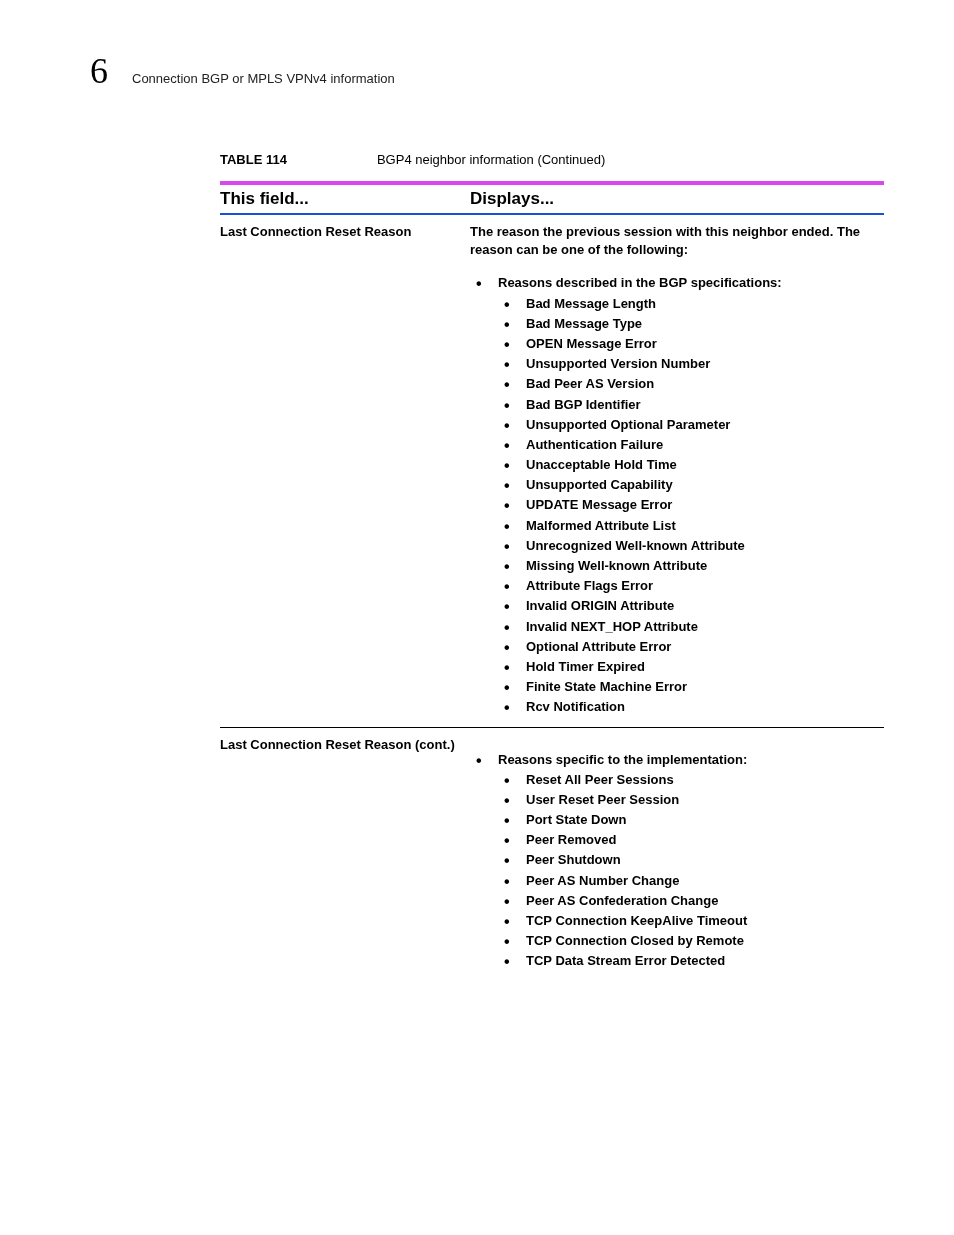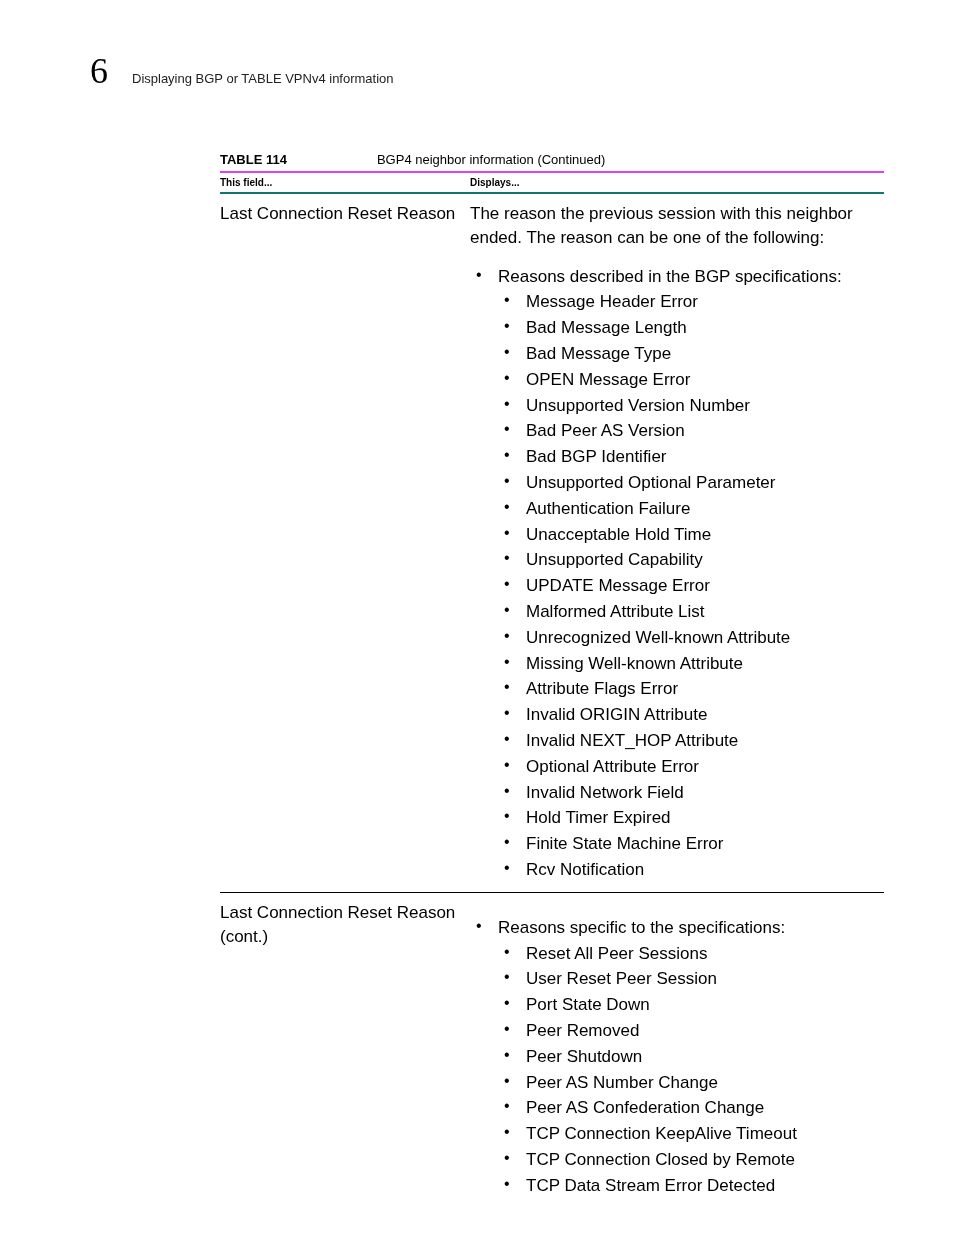--- a/index.html
+++ b/index.html
@@ -28,42 +28,43 @@
     font-size: 13px;
     color: #222;
   }
   .table-wrap {
     margin-left: 130px;
   }
   .table-caption {
     display: flex;
     align-items: baseline;
     gap: 90px;
-    padding-bottom: 4px;
-    border-bottom: 2px solid #d946ef;
+    padding-bottom: 14px;
+    border-bottom: 4px solid #d946ef;
     font-size: 13px;
   }
   .table-caption .label {
     font-weight: bold;
   }
   .col-head-row {
     display: flex;
-    border-bottom: 2px solid #0f766e;
+    border-bottom: 2px solid #1d4ed8;
     padding: 4px 0;
-    font-size: 10px;
+    font-size: 17px;
     font-weight: bold;
   }
   .col-a { flex: 0 0 240px; padding-right: 10px;}
   .col-b { flex: 1; }
   .body-row {
     display: flex;
     padding: 8px 0 10px 0;
-    font-size: 17px;
+    font-size: 13px;
     line-height: 1.4;
     border-bottom: 1px solid #000;
+    font-weight: bold;
   }
   .body-row:last-of-type {
     border-bottom: none;
   }
   .outer-intro {
     margin-bottom: 2px;
   }
   ul.lvl1, ul.lvl2 {
     list-style: none;
     padding: 0;
@@ -97,21 +98,21 @@
     font-size: 16px;
   }
 </style>
 </head>
 <body>
 
 <div class="page">
 
   <div class="header-row">
     <span class="chapter-number">6</span>
-    <span class="page-running-title">Displaying BGP or TABLE VPNv4 information</span>
+    <span class="page-running-title">Connection BGP or MPLS VPNv4 information</span>
   </div>
 
   <div class="table-wrap">
 
     <div class="table-caption">
       <span class="label">TABLE 114</span>
       <span>BGP4 neighbor information  (Continued)</span>
     </div>
 
     <div class="col-head-row">
@@ -119,52 +120,50 @@
       <div class="col-b">Displays...</div>
     </div>
 
     <div id="rows-container">
         <div class="body-row">
           <div class="col-a">Last Connection Reset Reason</div>
           <div class="col-b">
             <div class="outer-intro">The reason the previous session with this neighbor ended. The reason can be one of the following:</div>
             <ul class="lvl1">
               <li><span>Reasons described in the BGP specifications:</span><ul class="lvl2">
-                  <li>Message Header Error</li>
                   <li>Bad Message Length</li>
                   <li>Bad Message Type</li>
                   <li>OPEN Message Error</li>
                   <li>Unsupported Version Number</li>
                   <li>Bad Peer AS Version</li>
                   <li>Bad BGP Identifier</li>
                   <li>Unsupported Optional Parameter</li>
                   <li>Authentication Failure</li>
                   <li>Unacceptable Hold Time</li>
                   <li>Unsupported Capability</li>
                   <li>UPDATE Message Error</li>
                   <li>Malformed Attribute List</li>
                   <li>Unrecognized Well-known Attribute</li>
                   <li>Missing Well-known Attribute</li>
                   <li>Attribute Flags Error</li>
                   <li>Invalid ORIGIN Attribute</li>
                   <li>Invalid NEXT_HOP Attribute</li>
                   <li>Optional Attribute Error</li>
-                  <li>Invalid Network Field</li>
                   <li>Hold Timer Expired</li>
                   <li>Finite State Machine Error</li>
                   <li>Rcv Notification</li>
                 </ul></li>
             </ul>
           </div>
         </div>
         <div class="body-row">
           <div class="col-a">Last Connection Reset Reason (cont.)</div>
           <div class="col-b">
             <ul class="lvl1">
-              <li><span>Reasons specific to the specifications:</span><ul class="lvl2">
+              <li><span>Reasons specific to the implementation:</span><ul class="lvl2">
                   <li>Reset All Peer Sessions</li>
                   <li>User Reset Peer Session</li>
                   <li>Port State Down</li>
                   <li>Peer Removed</li>
                   <li>Peer Shutdown</li>
                   <li>Peer AS Number Change</li>
                   <li>Peer AS Confederation Change</li>
                   <li>TCP Connection KeepAlive Timeout</li>
                   <li>TCP Connection Closed by Remote</li>
                   <li>TCP Data Stream Error Detected</li>

